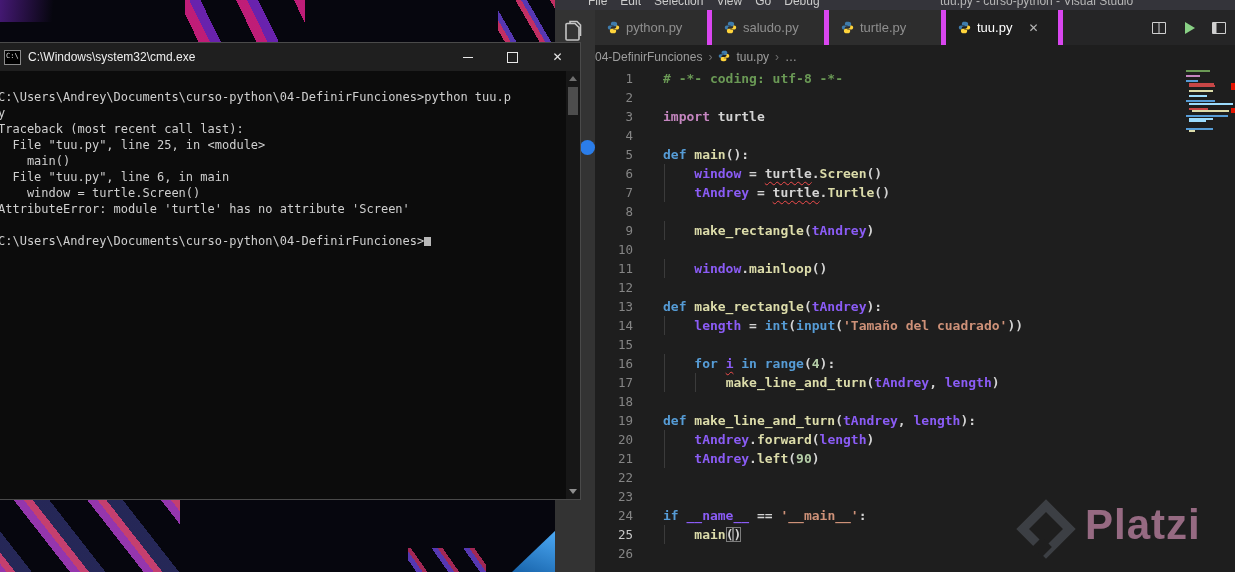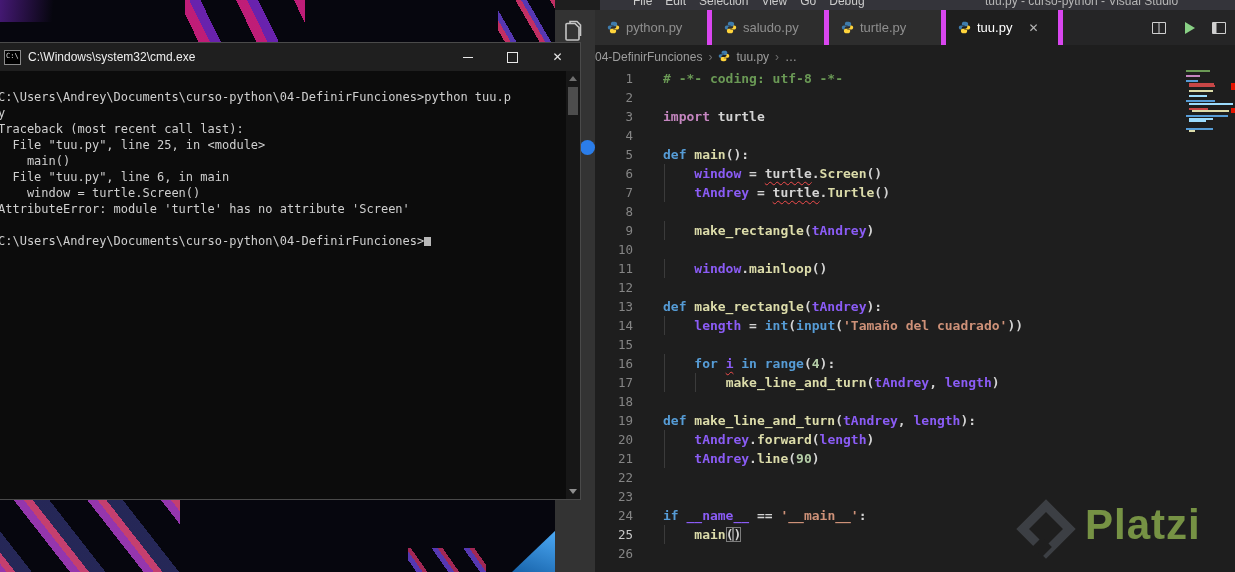--- a/index.html
+++ b/index.html
@@ -15,21 +15,21 @@
     background:repeating-linear-gradient(60deg,transparent 0 8px,#d6336c 8px 13px,#5f3dc4 13px 18px,transparent 18px 30px);}
   .deco-d{left:-15px;top:492px;width:195px;height:85px;opacity:.85;
     background:repeating-linear-gradient(52deg,transparent 0 12px,#ae3ec9 12px 20px,#e64980 20px 27px,#2b2d64 27px 40px,transparent 40px 58px);}
   .deco-e{left:408px;top:548px;width:78px;height:24px;opacity:.75;
     background:repeating-linear-gradient(55deg,transparent 0 7px,#7048e8 7px 12px,#d6336c 12px 16px,transparent 16px 26px);}
   .deco-f{left:512px;top:530px;width:44px;height:42px;background:linear-gradient(200deg,#4dabf7,#1864ab);
     clip-path:polygon(100% 0,100% 100%,0 100%);}
 
   
   .vscode{position:absolute;left:555px;top:0;width:680px;height:572px;background:#1e1e1e;z-index:10;}
-  .menubar{position:absolute;left:0;top:0;right:0;height:10px;background:#34343a;overflow:hidden;margin-left:45px;}
+  .menubar{position:absolute;left:0;top:0;right:0;height:10px;background:#34343a;overflow:hidden;}
   .menubar-inner{position:relative;height:22px;margin-top:-10px;display:flex;align-items:center;
     padding-left:33px;font-size:12px;color:#cccccc;}
   .menu-item{margin-right:13px;white-space:nowrap;}
   .window-title{position:absolute;left:385px;top:0;height:22px;line-height:22px;max-width:195px;
     overflow:hidden;white-space:nowrap;color:#b6b6b6;}
 
   .activitybar{position:absolute;left:0;top:10px;width:40px;bottom:0;background:#333333;}
   .explorer-icon{position:absolute;left:3px;top:8px;}
   .activity-badge{position:absolute;left:25px;top:130px;width:15px;height:15px;border-radius:50%;background:#2b7de9;}
 
@@ -66,21 +66,21 @@
   .mm-line{height:2px;margin-bottom:.5px;}
   .overview-ruler{position:absolute;right:0;top:60px;width:4px;height:72px;}
   .ov-mark{position:absolute;right:0;width:4px;height:5px;background:#e51400;}
 
   .watermark{position:absolute;left:420px;top:488px;display:flex;align-items:center;gap:16px;opacity:.55;}
   .pz-logo{position:relative;width:54px;height:54px;display:inline-block;}
   .pz-d{position:absolute;left:10px;top:10px;width:24px;height:24px;border:9px solid #565b63;
     transform:rotate(45deg);display:block;}
   .pz-gap{position:absolute;left:20px;top:42px;width:14px;height:14px;background:#1e1e1e;
     transform:rotate(45deg);display:block;}
-  .pz-text{font-size:42px;font-weight:700;color:#bef264;letter-spacing:1px;}
+  .pz-text{font-size:42px;font-weight:700;color:#f9a8d4;letter-spacing:1px;}
 
   
   .cmd{position:absolute;left:-7px;top:42px;width:588px;height:458px;background:#0c0c0c;
     border:1px solid #4a4a4a;box-sizing:border-box;z-index:30;}
   .cmd-titlebar{position:absolute;left:0;top:0;right:0;height:28px;background:#1f1f1f;
     display:flex;align-items:center;}
   .cmd-icon{flex:none;width:15px;height:13px;margin:0 7px 0 10px;background:#000;
     border:1px solid #8a8a8a;position:relative;}
   .cmd-icon::after{content:"C:\\";position:absolute;left:1px;top:1px;font-size:7px;line-height:9px;
     color:#ddd;font-family:"DejaVu Sans Mono",monospace;}
@@ -285,21 +285,21 @@
           <div class="code-line">
             <span class="line-num">19</span>
             <span class="line-code"><span class="tok-kw">def</span><span class="tok-txt"> </span><span class="tok-fn">make_line_and_turn</span><span class="tok-txt">(</span><span class="tok-var">tAndrey</span><span class="tok-txt">, </span><span class="tok-var">length</span><span class="tok-txt">):</span></span>
           </div>
           <div class="code-line">
             <span class="line-num">20</span>
             <span class="line-code"><i class="guide" style="left: calc(0ch + 1px);"></i><span class="tok-txt">    </span><span class="tok-var">tAndrey</span><span class="tok-txt">.</span><span class="tok-fn">forward</span><span class="tok-txt">(</span><span class="tok-var">length</span><span class="tok-txt">)</span></span>
           </div>
           <div class="code-line">
             <span class="line-num">21</span>
-            <span class="line-code"><i class="guide" style="left: calc(0ch + 1px);"></i><span class="tok-txt">    </span><span class="tok-var">tAndrey</span><span class="tok-txt">.</span><span class="tok-fn">line</span><span class="tok-txt">(</span><span class="tok-num">90</span><span class="tok-txt">)</span></span>
+            <span class="line-code"><i class="guide" style="left: calc(0ch + 1px);"></i><span class="tok-txt">    </span><span class="tok-var">tAndrey</span><span class="tok-txt">.</span><span class="tok-fn">left</span><span class="tok-txt">(</span><span class="tok-num">90</span><span class="tok-txt">)</span></span>
           </div>
           <div class="code-line">
             <span class="line-num">22</span>
             <span class="line-code"></span>
           </div>
           <div class="code-line">
             <span class="line-num">23</span>
             <span class="line-code"></span>
           </div>
           <div class="code-line">

